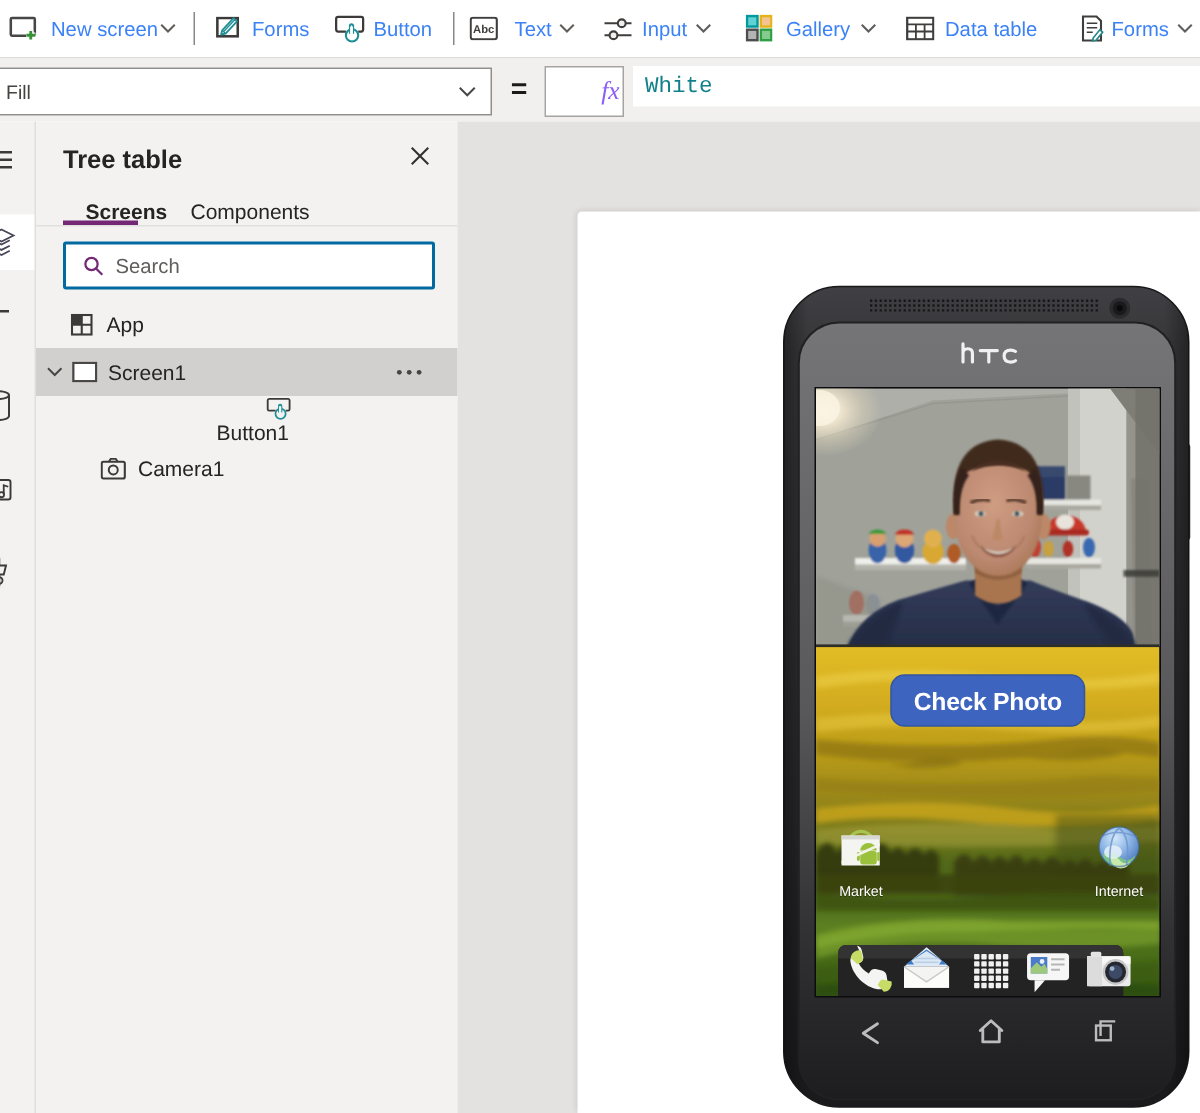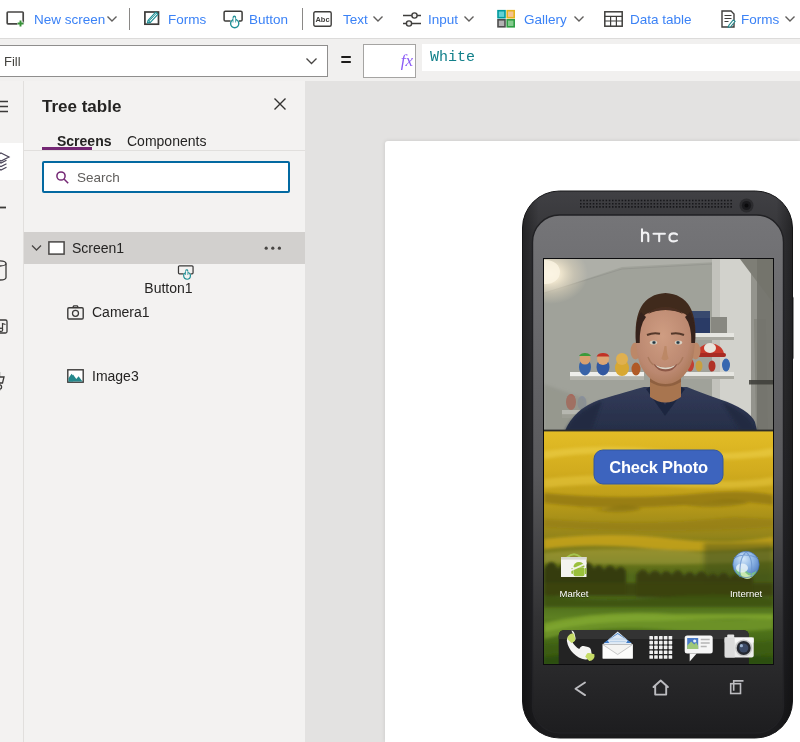--- a/index.html
+++ b/index.html
@@ -165,20 +165,28 @@
   <div id="tabline"></div>
   <div id="tabsel"></div>
   <div id="search">
     <svg style="margin-left:11px;" width="15" height="15" viewBox="0 0 15 15">
       <circle cx="6" cy="6" r="4.1" fill="none" stroke="#742774" stroke-width="1.5"></circle>
       <path d="M9.2 9.2 L13.2 13.2" stroke="#742774" stroke-width="1.5"></path>
     </svg>
     <span style="margin-left:7px;">Search</span>
   </div>
 
+  <div class="trow" style="top:119px;">
+    <svg style="margin-left:23px;" width="15" height="15" viewBox="0 0 15 15">
+      <rect x="1" y="1" width="13" height="13" fill="none" stroke="#3b3a39" stroke-width="1.4"></rect>
+      <path d="M7.5 1 V14 M1 7.5 H14" stroke="#3b3a39" stroke-width="1.4"></path>
+      <rect x="1.6" y="1.6" width="5.4" height="5.4" fill="#3b3a39"></rect>
+    </svg>
+    <span style="margin-left:9px;">App</span>
+  </div>
 
   <div class="trow" style="top:151px;background:#d2d0ce;">
     <svg style="margin-left:7px;" width="11" height="8" viewBox="0 0 11 8">
         <path d="M1 1.5 L5.5 6 L10 1.5" fill="none" stroke="#484644" stroke-width="1.3"></path>
       </svg>
     <svg style="margin-left:6px;" width="17" height="14" viewBox="0 0 17 14">
       <rect x="0.9" y="0.9" width="15.2" height="12.2" fill="#fff" stroke="#484644" stroke-width="1.5"></rect>
     </svg>
     <span style="margin-left:7px;">Screen1</span>
     <svg style="position:absolute;left:240px;top:14px;" width="18" height="5" viewBox="0 0 18 5">
@@ -201,28 +209,20 @@
   <div class="trow" style="top:215px;">
     <svg style="margin-left:43px;" width="17" height="15" viewBox="0 0 17 15">
       <rect x="0.8" y="2.8" width="15.4" height="11.2" rx="1.2" fill="none" stroke="#3b3a39" stroke-width="1.4"></rect>
       <path d="M5.5 2.8 L6.8 0.9 h3.4 l1.3 1.9" fill="none" stroke="#3b3a39" stroke-width="1.3"></path>
       <circle cx="8.5" cy="8.3" r="3" fill="none" stroke="#3b3a39" stroke-width="1.3"></circle>
     </svg>
     <span style="margin-left:8px;">Camera1</span>
   </div>
 
 
-  <div class="trow" style="top:279px;">
-    <svg style="margin-left:43px;" width="17" height="14" viewBox="0 0 17 14">
-      <rect x="0.8" y="0.8" width="15.4" height="12.4" fill="#fff" stroke="#3b3a39" stroke-width="1.4"></rect>
-      <path d="M1.5 12.5 L6 5.5 L9.3 10 L11.6 7.2 L15.5 12.5 Z" fill="#24888c"></path>
-      <path d="M1.5 9.2 l3-4.5 3.4 4.6 -2 3.2 h-4.4z" fill="#24888c"></path>
-    </svg>
-    <span style="margin-left:8px;">Image3</span>
-  </div>
 </div>
 <div id="canvas">
   <div id="page"></div>
   <svg id="phone" class="abs" style="left:217px;top:109px;" width="272" height="550" viewBox="0 0 272 550">
     <defs>
       <linearGradient id="bodyg" x1="0" y1="0" x2="0" y2="1">
         <stop offset="0" stop-color="#404044"></stop>
           <stop offset="0.08" stop-color="#363639"></stop>
         <stop offset="0.5" stop-color="#2c2c2f"></stop>
           <stop offset="0.85" stop-color="#202023"></stop>

